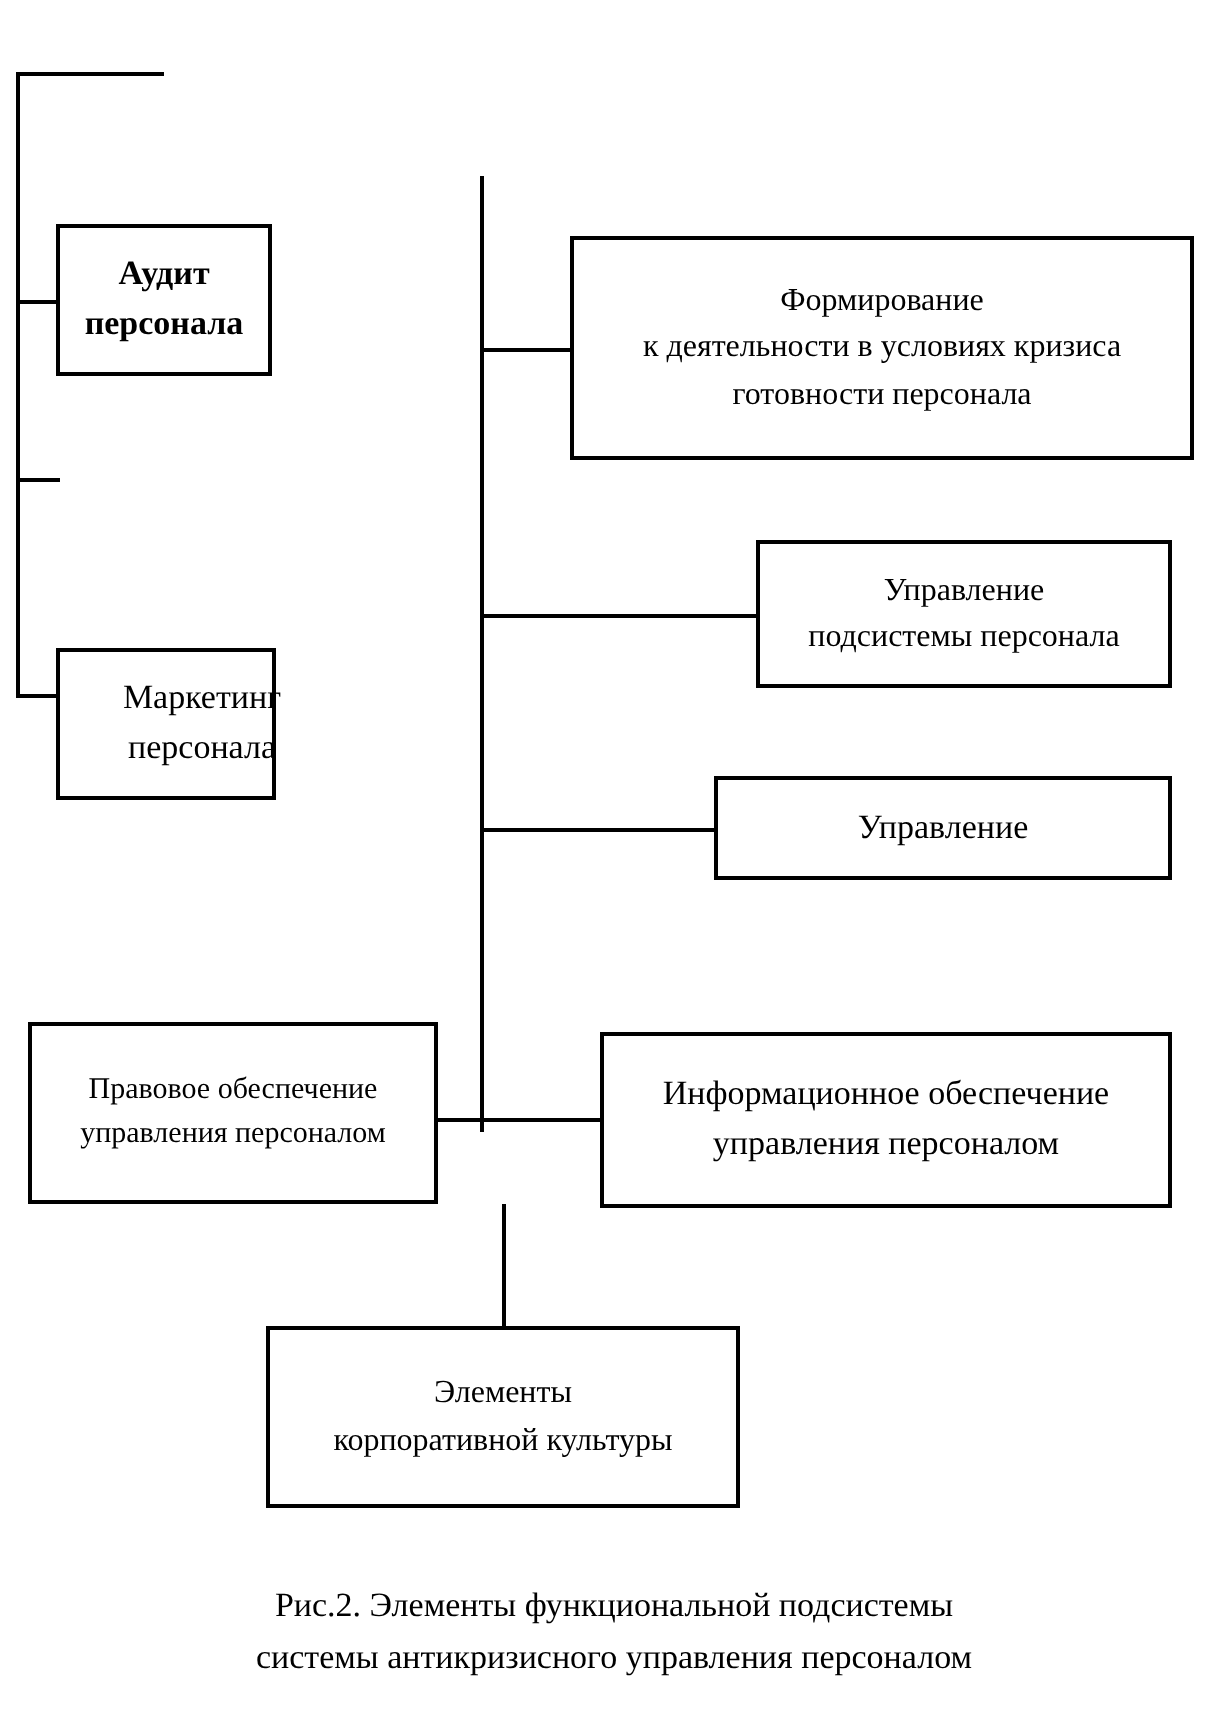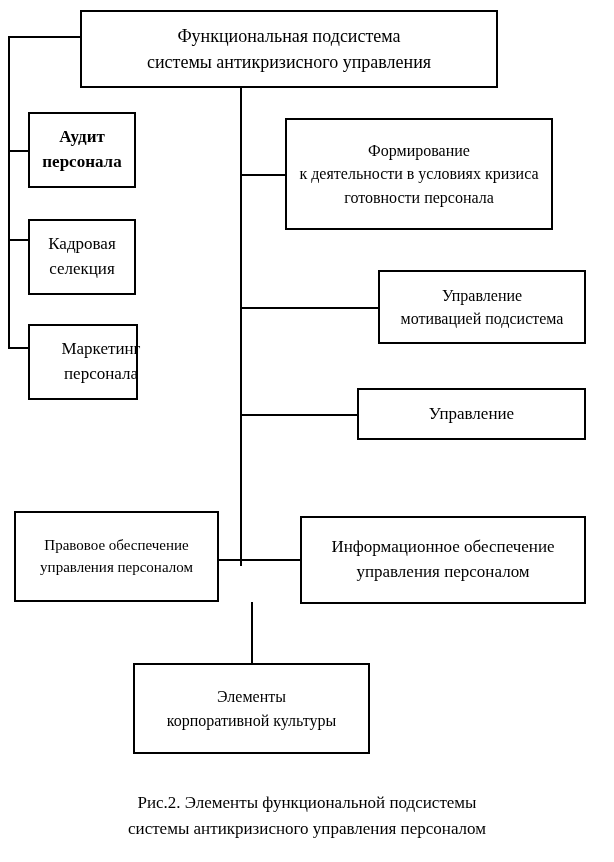--- a/index.html
+++ b/index.html
@@ -49,21 +49,21 @@
     line-height: 1.55;
     z-index: 2;
   }
   .caption .line { display: block; }
 
   
   .b-root      { left: 80px;  top: 10px;  width: 418px; height: 78px;  font-size: 18px; }
   .b-audit     { left: 28px;  top: 112px; width: 108px; height: 76px;  font-size: 17px; font-weight: bold; }
   .b-selection { left: 28px;  top: 219px; width: 108px; height: 76px;  font-size: 17px; }
   .b-marketing { left: 28px;  top: 324px; width: 110px; height: 76px;  font-size: 17px; padding-left: 36px; }
-  .b-forming   { left: 285px; top: 118px; width: 268px; height: 112px; font-size: 16px; align-items: center; }
+  .b-forming   { left: 285px; top: 118px; width: 312px; height: 112px; font-size: 16px; align-items: center; }
   .b-motiv     { left: 378px; top: 270px; width: 208px; height: 74px;  font-size: 16px; }
   .b-upr       { left: 357px; top: 388px; width: 229px; height: 52px;  font-size: 17px; }
   .b-legal     { left: 14px;  top: 511px; width: 205px; height: 91px;  font-size: 15px; }
   .b-info      { left: 300px; top: 516px; width: 286px; height: 88px;  font-size: 17px; }
   .b-culture   { left: 133px; top: 663px; width: 237px; height: 91px;  font-size: 16px; }
 </style>
 </head>
 <body>
 
 <div id="root">
@@ -74,49 +74,41 @@
   <div class="line-h" style="left:8px;  top:239px; width:22px;"></div>
   <div class="line-h" style="left:8px;  top:347px; width:22px;"></div>
 
   <div class="line-v" style="left:240px; top:88px;  height:478px;"></div>
   <div class="line-h" style="left:240px; top:174px; width:47px;"></div>
   <div class="line-h" style="left:240px; top:307px; width:140px;"></div>
   <div class="line-h" style="left:240px; top:414px; width:119px;"></div>
   <div class="line-h" style="left:217px; top:559px; width:85px;"></div>
   <div class="line-v" style="left:251px; top:602px; height:62px;"></div>
 
-  <div class="box b-root">
-    <span class="line">Функциональная подсистема</span>
-    <span class="line">системы антикризисного управления</span>
-  </div>
 
   <div class="box b-audit">
     <span class="line">Аудит</span>
     <span class="line">персонала</span>
   </div>
 
-  <div class="box b-selection">
-    <span class="line">Кадровая</span>
-    <span class="line">селекция</span>
-  </div>
 
   <div class="box b-marketing">
     <span class="line">Маркетинг</span>
     <span class="line">персонала</span>
   </div>
 
   <div class="box b-forming">
     <span class="line">Формирование</span>
     <span class="line">к деятельности в условиях кризиса</span>
     <span class="line">готовности персонала</span>
   </div>
 
   <div class="box b-motiv">
     <span class="line">Управление</span>
-    <span class="line">мотивацией подсистема</span>
+    <span class="line">подсистемы персонала</span>
   </div>
 
   <div class="box b-upr">
     <span class="line">Управление</span>
   </div>
 
   <div class="box b-legal">
     <span class="line">Правовое обеспечение</span>
     <span class="line">управления персоналом</span>
   </div>

